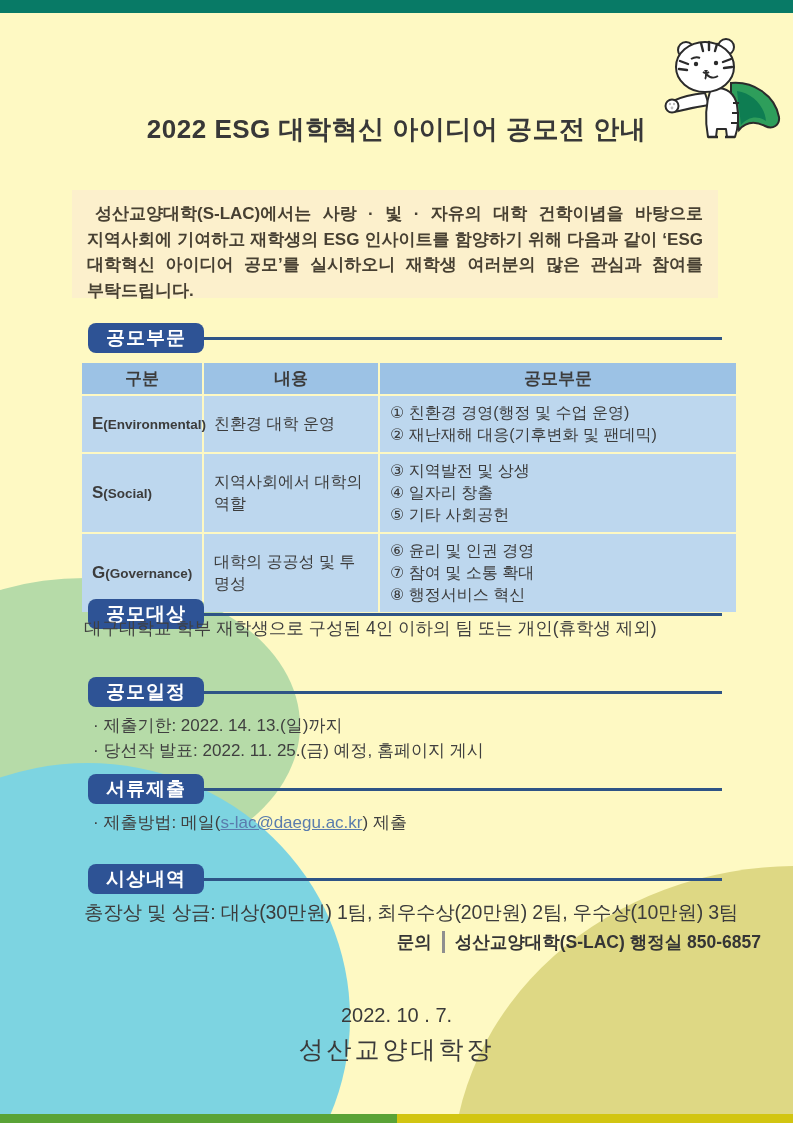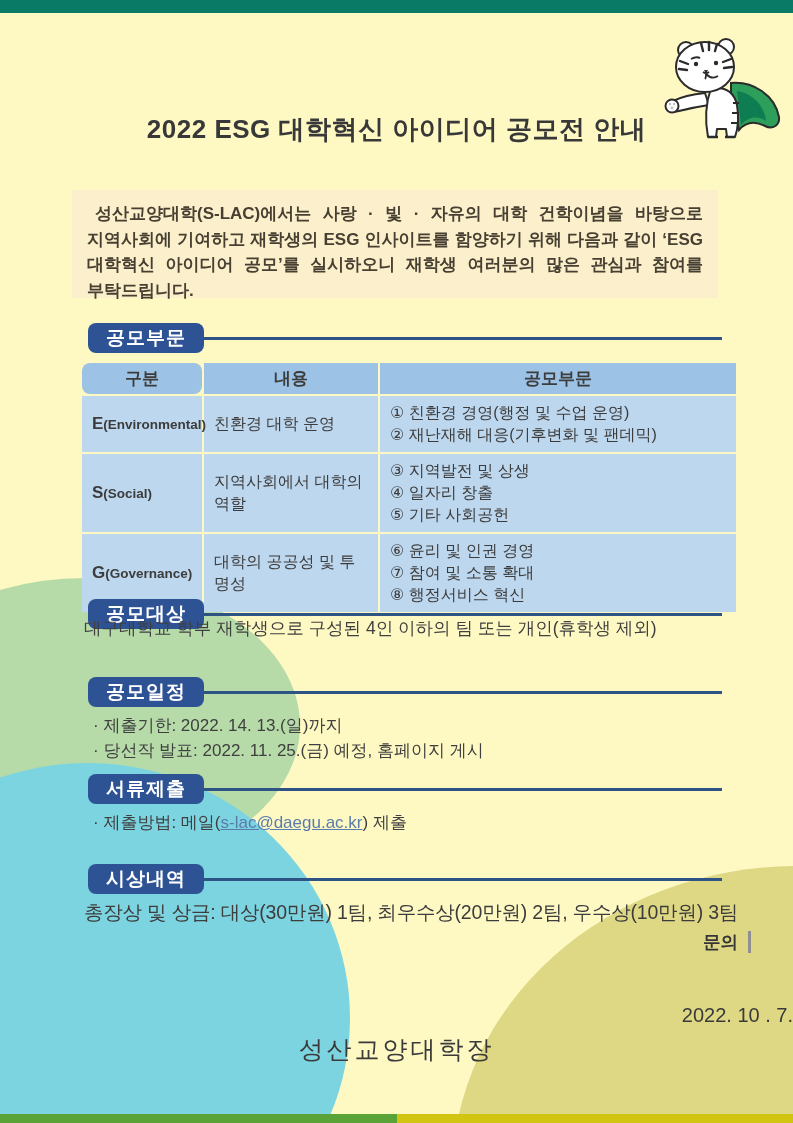--- a/index.html
+++ b/index.html
@@ -33,35 +33,35 @@
   .sec-badge{position:absolute;left:88px;height:30px;line-height:30px;padding:0 18px;
     min-width:74px;text-align:center;background:#2e5395;border-radius:8px;
     color:#ffffff;font-size:19px;font-weight:bold;z-index:2;letter-spacing:1px;}
   
   .ctable{position:absolute;left:80px;top:361px;width:642px;border-collapse:separate;
     border-spacing:2.5px;z-index:2;table-layout:fixed;}
   .ctable th{background:#9cc2e5;height:27px;font-size:17px;font-weight:bold;color:#3c3c3c;
     padding:2px 4px;}
   .ctable td{background:#bdd7ee;font-size:16px;color:#3c3c3c;vertical-align:middle;
     padding:6px 10px;line-height:22px;}
-  .col1{width:112px;border-radius:8px;} .col2{width:166px;} .col3{width:348px;}
+  .col1{width:112px;} .col2{width:166px;} .col3{width:348px;}
   .rowkey{font-weight:bold;font-size:17px;}
   .rowkey-note{font-size:13.5px;font-weight:bold;}
   
   .plain-line{position:absolute;z-index:2;font-size:17.5px;color:#3f3f3f;}
   .list-block{position:absolute;z-index:2;font-size:17px;color:#3f3f3f;line-height:25px;}
   .email-link{color:#5a7cad;text-decoration:underline;cursor:pointer;}
   .awards-line{position:absolute;left:84px;top:899px;z-index:2;font-size:19.5px;color:#3c3c3c;
     letter-spacing:-.2px;}
   .contact-line{position:absolute;right:32px;top:930px;z-index:2;font-size:17.5px;
     font-weight:bold;color:#353535;display:flex;align-items:center;}
   .contact-divider{display:inline-block;width:3px;height:22px;background:#8f8f8f;
     margin:0 10px;}
   
-  .sign-date{position:absolute;left:0;top:1004px;width:100%;text-align:right;z-index:2;
+  .sign-date{position:absolute;left:0;top:1004px;width:100%;text-align:center;z-index:2;
     font-size:20px;color:#3a3a3a;}
   .sign-name{position:absolute;left:0;top:1033px;width:100%;text-align:center;z-index:2;
     font-size:25px;color:#3a3a3a;letter-spacing:3px;}
 </style>
 </head>
 <body>
 
 <div class="page">
 
   <div class="blob blob-green"></div>
@@ -164,18 +164,19 @@
       <span>· 제출방법: 메일(</span><a class="email-link">s-lac@daegu.ac.kr</a><span>)  제출</span>
     </div>
   </div>
 
   <div class="sec-rule" style="top:878px"></div>
   <div class="sec-badge" style="top:864px">시상내역</div>
   <div class="awards-line">총장상 및 상금: 대상(30만원) 1팀,  최우수상(20만원) 2팀,  우수상(10만원) 3팀</div>
   <div class="contact-line">
     <span>문의</span>
     <span class="contact-divider"></span>
+    <span>성산교양대학(S-LAC) 행정실 850-6857</span>
   </div>
 
   <div class="sign-date">2022. 10 . 7.</div>
   <div class="sign-name">성산교양대학장</div>
 
 </div>
 
 </body></html>

